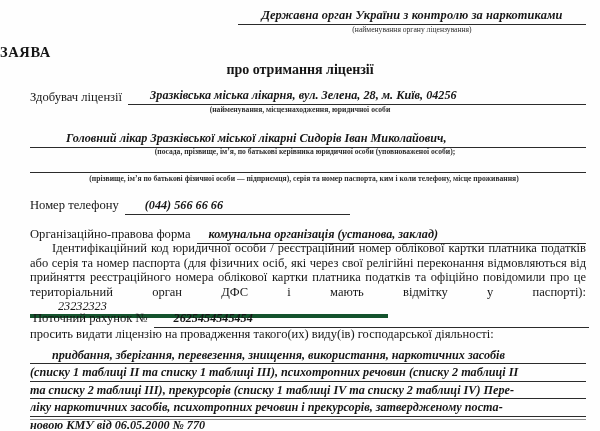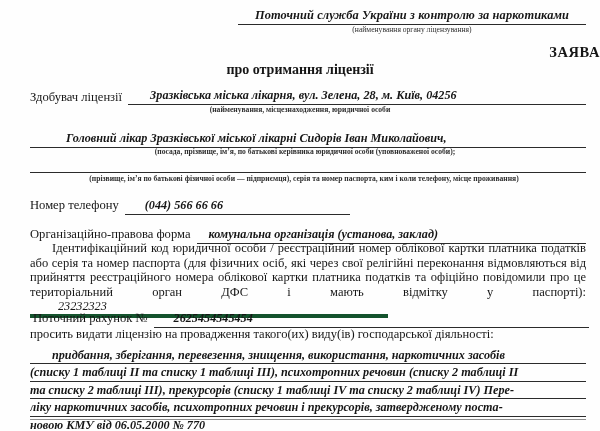--- a/index.html
+++ b/index.html
@@ -49,21 +49,21 @@
     font-size: 7.6px;
     color: #2e2e2e;
     white-space: nowrap;
   }
 
   .doc-title {
     position: absolute;
     top: 44px;
     left: 0;
     width: 600px;
-    text-align: right;
+    text-align: left;
     font-weight: bold;
     font-size: 14.5px;
     letter-spacing: .6px;
   }
   .doc-subtitle {
     position: absolute;
     top: 62px;
     left: 0;
     width: 600px;
     text-align: center;
@@ -196,21 +196,21 @@
     width: 556px;
     border-bottom: 1px solid #8e8e8e;
     height: 0;
   }
 </style>
 </head>
 <body>
 
 <div class="page">
 
-  <div class="org-line">Поточний служба України з контролю за наркотиками</div>
+  <div class="org-line">Державна орган України з контролю за наркотиками</div>
   <div class="org-caption">(найменування органу ліцензування)</div>
 
   <div class="doc-title">ЗАЯВА</div>
   <div class="doc-subtitle">про отримання ліцензії</div>
 
   <div class="row" id="applicant-row">
     <span class="lbl">Здобувач ліцензії</span>
     <span class="fill">Зразківська міська лікарня, вул. Зелена, 28, м. Київ, 04256</span>
   </div>
   <div class="caption" id="applicant-caption">(найменування, місцезнаходження, юридичної особи</div>

